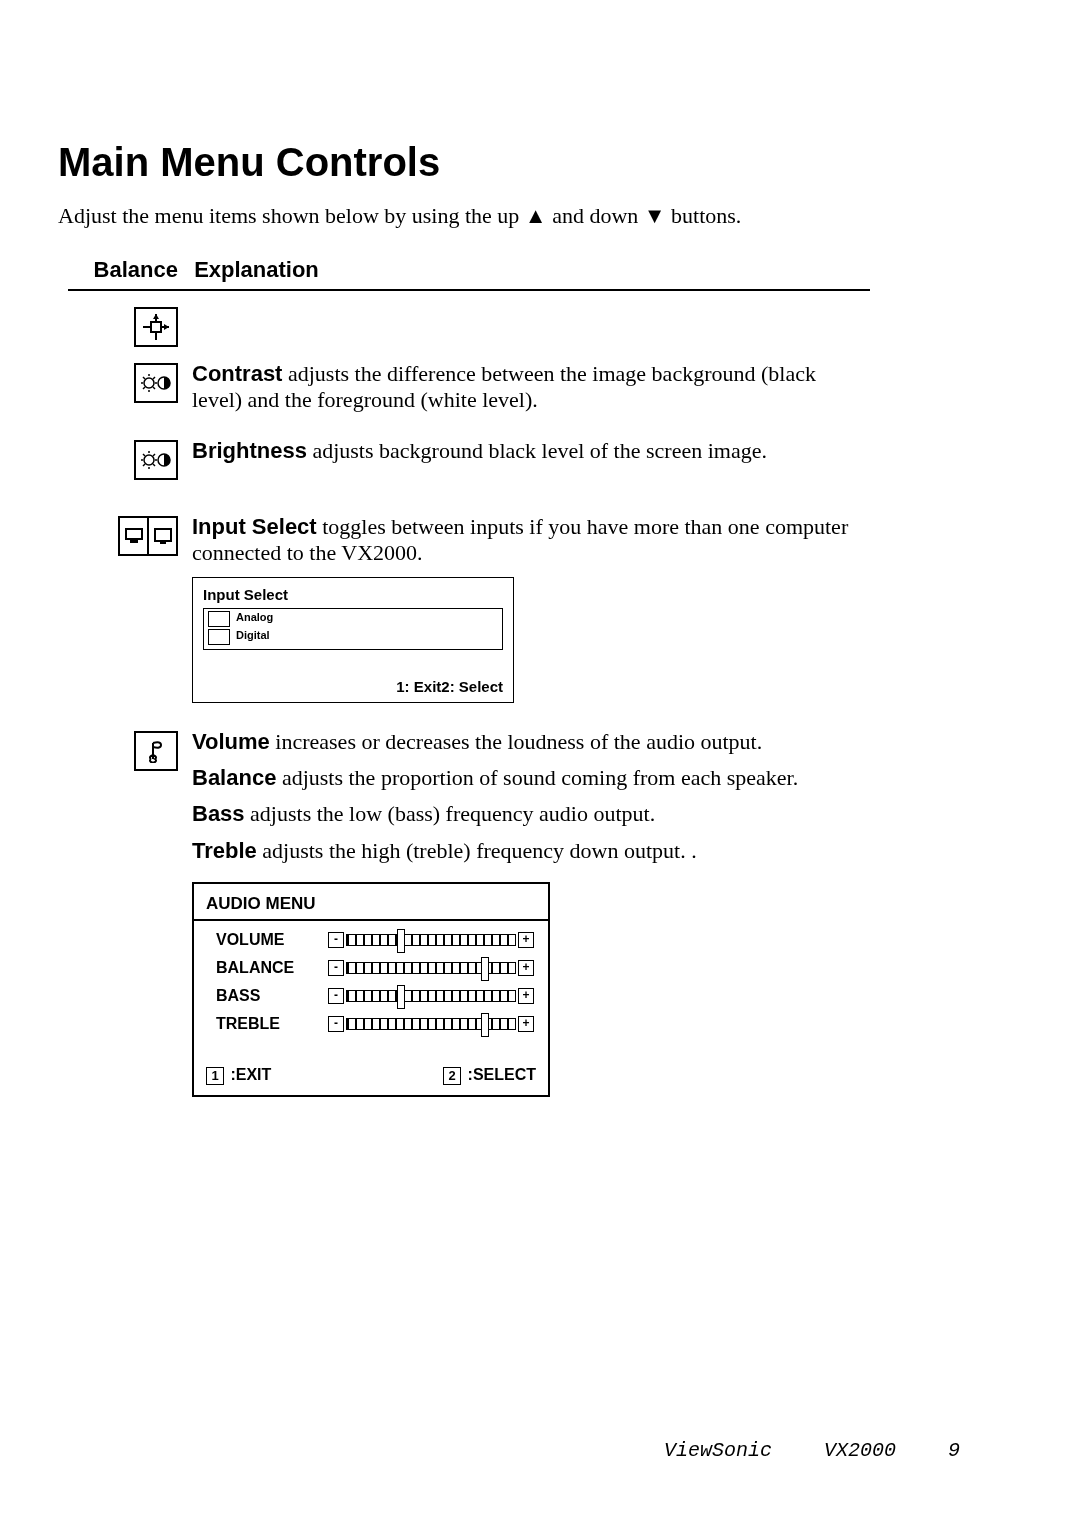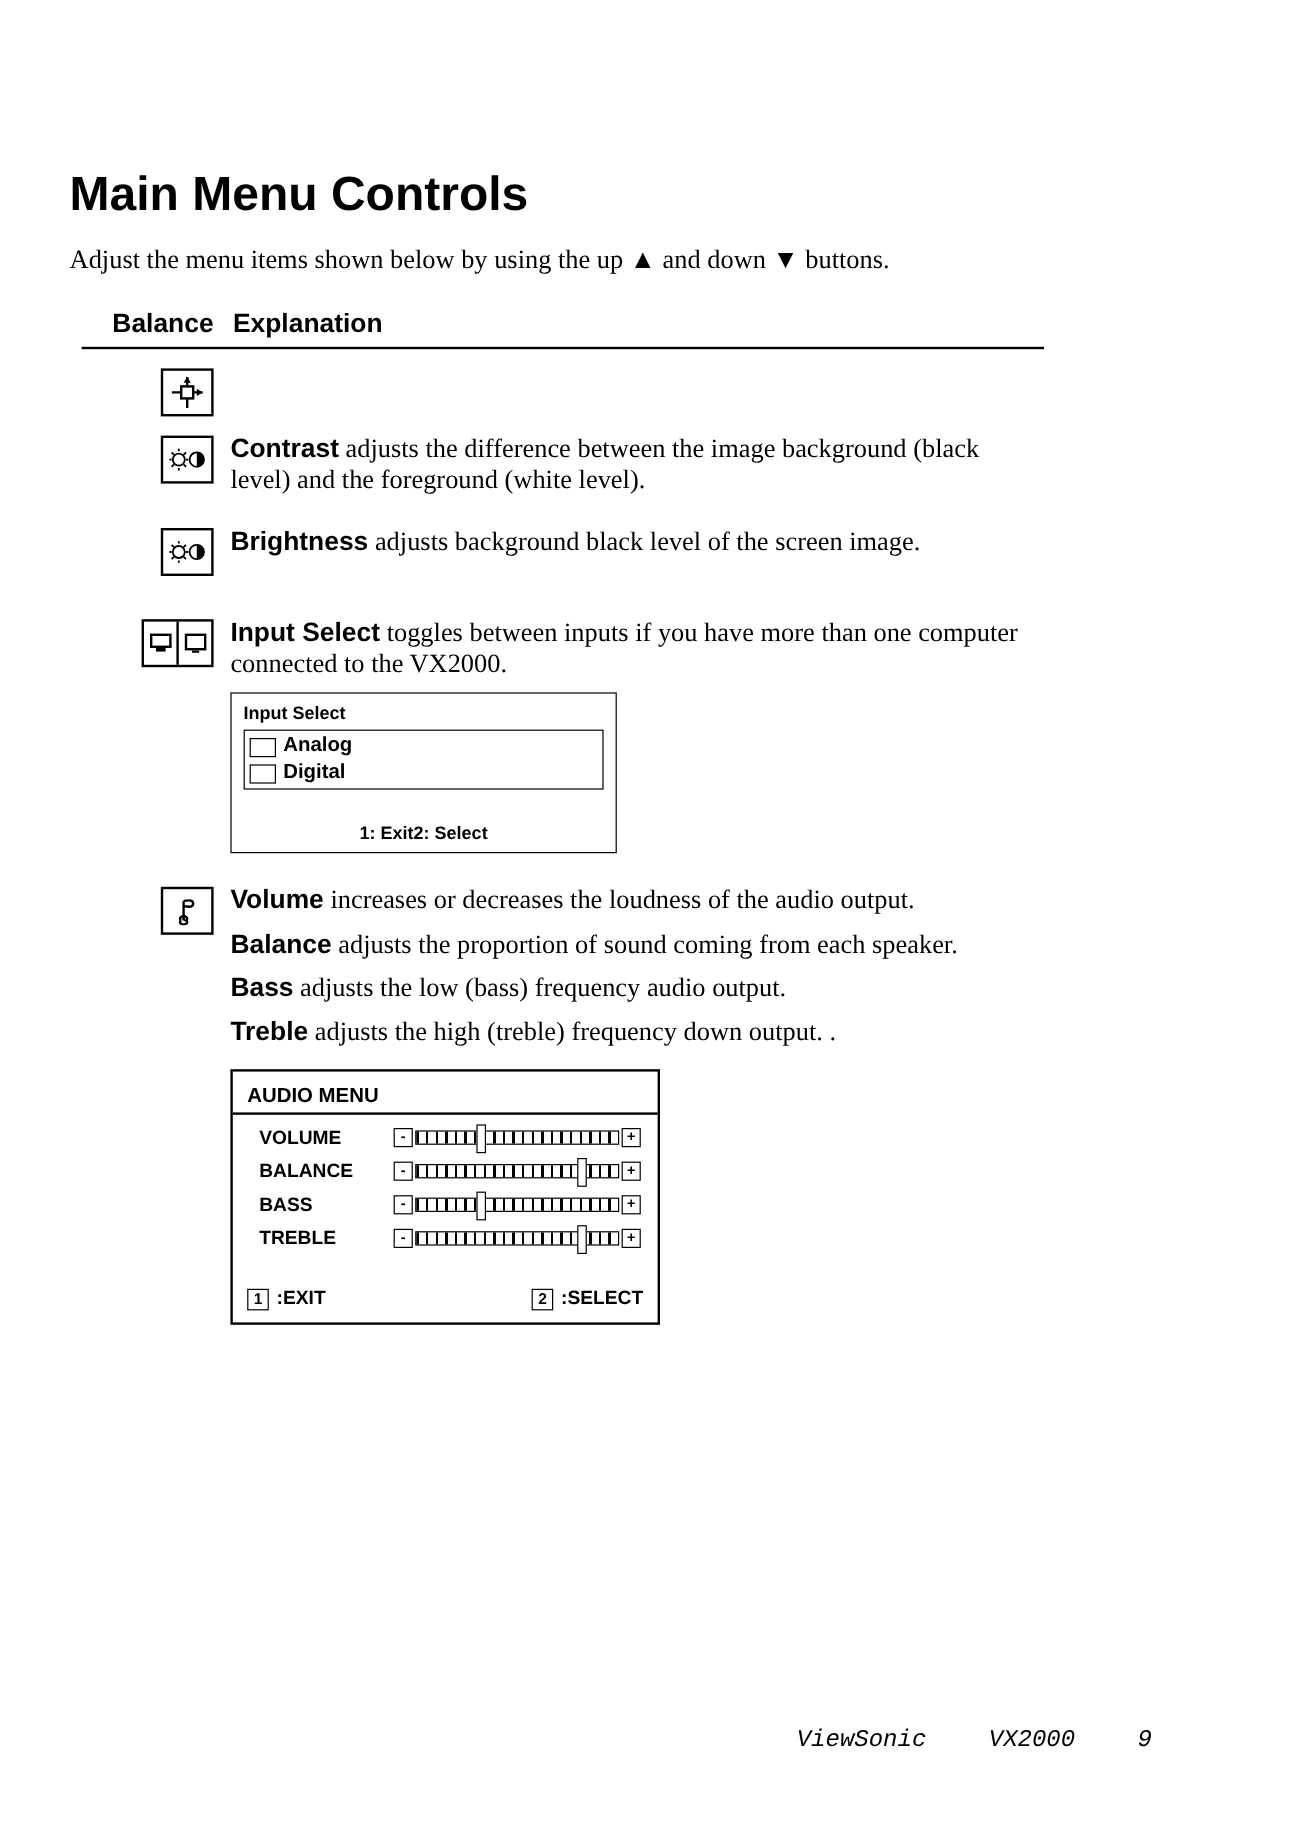--- a/index.html
+++ b/index.html
@@ -98,40 +98,40 @@
     padding: 8px 10px 6px 10px;
     font-family: Arial, Helvetica, sans-serif;
   }
   .mini-panel .mp-title {
     font-weight: 700;
     font-size: 15px;
     margin-bottom: 4px;
   }
   .mini-panel .mp-opt {
     display: flex;
-    align-items: flex-end;
+    align-items: flex-start;
     gap: 6px;
     margin-bottom: 2px;
-    font-size: 17px;
+    font-size: 11px;
     font-weight: 700;
   }
   .mini-panel .mp-opt .chip {
     display:inline-block;
     width: 20px; height: 14px;
     border: 1.5px solid #000;
     position: relative;
   }
   .mini-panel .mp-opt-wrap {
     border: 1.5px solid #000;
     padding: 2px 4px;
     margin-bottom: 28px;
   }
   .mini-panel .mp-footer {
     display: flex;
-    justify-content: center;
+    justify-content: flex-end;
     font-weight: 700;
     font-size: 15px;
     margin-top: 4px;
   }
 
   .audio-panel {
     border: 2px solid #000;
     width: 330px;
     margin-top: 18px;
     padding: 10px 12px;

